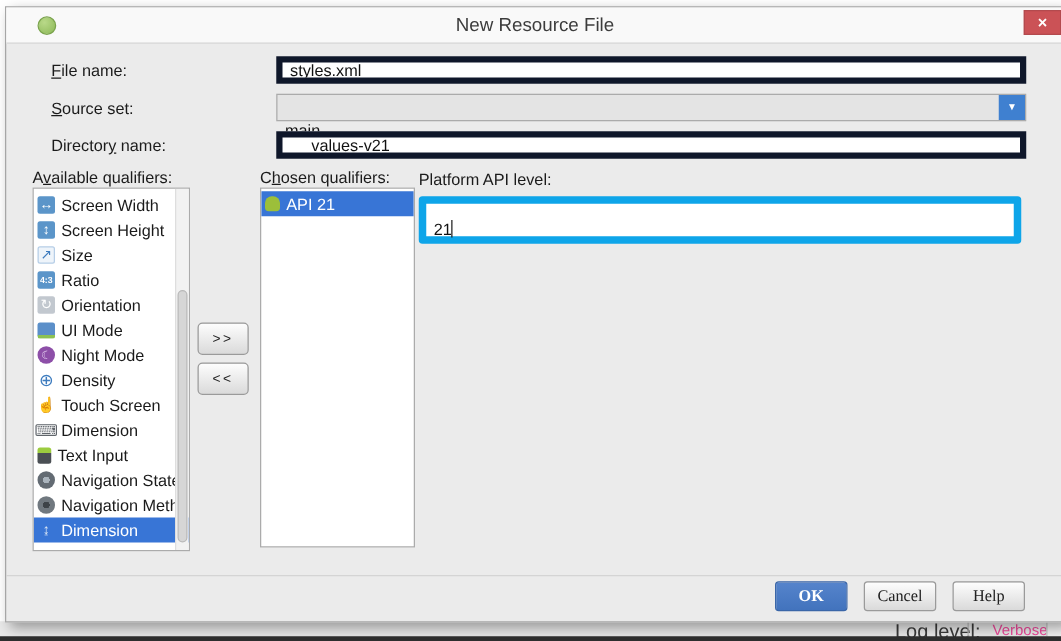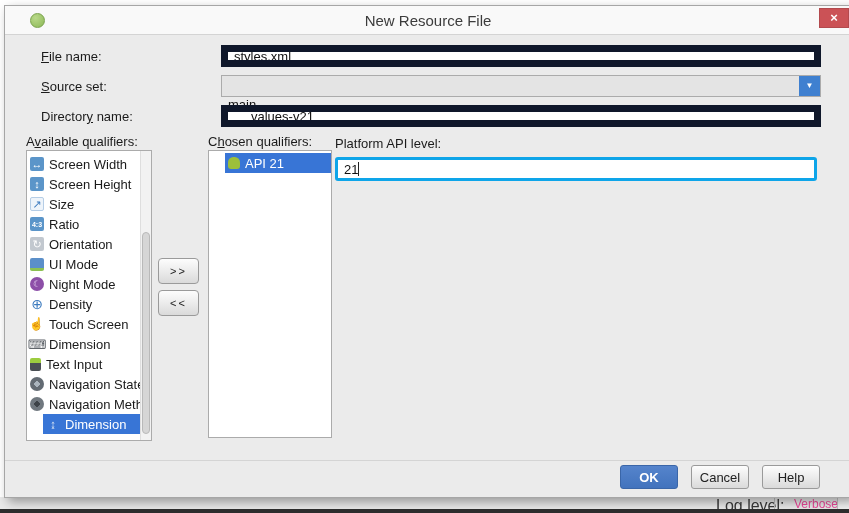--- a/index.html
+++ b/index.html
@@ -19,36 +19,36 @@
             border:1px solid #a6a6a6; box-shadow:4px 4px 10px rgba(0,0,0,.35); }
   .titlebar { position:absolute; left:0; top:0; right:0; height:29px; background:#f9f9f9; border-bottom:1px solid #d4d4d4; }
   .app-icon { position:absolute; left:25px; top:7px; width:15px; height:15px; border-radius:50%;
               background:radial-gradient(circle at 35% 30%, #b9d989, #8cb857); border:1px solid #7aa34c; }
   .title { position:absolute; left:0; right:0; top:6px; text-align:center; font-size:15px; color:#3c3c3c; }
   .close-btn { position:absolute; right:2px; top:2px; width:30px; height:20px; background:#cb5256; border:1px solid #b34a4e;
                color:#fff; text-align:center; line-height:18px; font-size:13px; font-weight:bold; cursor:pointer; }
 
   
   .form-label { position:absolute; left:36px; font-size:13px; color:#1b1b1b; }
-  .text-input { position:absolute; left:216px; width:600px; height:22px; background:#fff; border:7px solid #0f172a;
+  .text-input { position:absolute; left:216px; width:600px; height:22px; background:#fff; border:5px solid #0f172a;
                 font-family:"Liberation Sans",sans-serif; font-size:13px; color:#111; padding:0 6px; }
   .combo { position:absolute; left:216px; width:600px; height:22px; background:#e4e4e4; border:1px solid #ababab; }
   .combo-value { position:absolute; left:6px; top:21px; font-size:13px; color:#111; }
   .combo-btn { position:absolute; right:0; top:0; width:21px; height:20px; background:#3f80d0; color:#fff;
                font-size:8px; text-align:center; line-height:20px; cursor:pointer; }
 
   .section-label { position:absolute; font-size:13px; color:#1b1b1b; }
 
   
   .listbox { position:absolute; background:#fff; border:1px solid #ababab; overflow:hidden; padding-top:3px; }
   .available-list { left:21px; top:144px; width:126px; height:291px; }
   .chosen-list    { left:203px; top:144px; width:124px; height:288px; padding-top:2px; }
   .q-item { display:flex; align-items:center; height:20px; padding-left:3px; white-space:nowrap; overflow:hidden;
             font-size:13px; color:#1a1a1a; cursor:default; }
-  .q-item.selected { background:#3875d6; color:#fff;margin-left:16px; }
+  .q-item.selected { background:#3875d6; color:#fff; }
   .q-icon { width:14px; height:14px; display:inline-flex; align-items:center; justify-content:center;
             margin-right:5px; flex:none; border-radius:2px; font-size:10px; line-height:1; }
 
   
   .screen-width-icon, .screen-height-icon { background:#5b95c9; color:#fff; font-size:11px; }
   .size-icon { background:#eef4fa; border:1px solid #b5cde6; color:#3e7cbf; font-size:11px; }
   .ratio-icon { background:#5b95c9; color:#fff; font-size:7px; font-weight:bold; letter-spacing:0; }
   .orientation-icon { background:#c2c8cf; color:#fff; font-size:11px; }
   .ui-mode-icon { background:#5b8fc9; border-bottom:3px solid #8cc152; height:13px; }
   .night-mode-icon { background:#8d4fa8; border-radius:50%; color:#ead8f5; font-size:9px; }
@@ -68,27 +68,27 @@
 
   
   .xfer-btn { position:absolute; left:153px; width:41px; height:26px; background:linear-gradient(#fdfdfd,#dadada);
               border:1px solid #9a9a9a; border-radius:4px; font-size:11px; letter-spacing:2px; color:#222; cursor:pointer;
               font-family:"Liberation Sans",sans-serif; }
   .xfer-add { top:252px; }
   .xfer-remove { top:284px; }
 
   
   .api-input { position:absolute; left:330px; top:151px; width:482px; height:24px; background:#fff;
-               border:3px solid #0ea5e9; border-radius:3px; font-size:13px; color:#111; padding:2px 6px; }
+               border:6px solid #0ea5e9; border-radius:3px; font-size:13px; color:#111; padding:13px 6px; }
   .caret { display:inline-block; width:1px; height:14px; background:#222; vertical-align:-2px; }
 
   
   .footer-sep { position:absolute; left:0; right:0; top:454px; height:1px; background:#d4d4d4; }
   .dlg-btn { position:absolute; top:459px; width:58px; height:24px; border-radius:3px; font-size:13px; cursor:pointer;
-             font-family:Liberation Sans, sans-serif; }
+             font-family:Liberation Serif, serif; }
   .btn-ok { left:615px; background:linear-gradient(#5584cc,#4273bd); border:1px solid #3a66a8; color:#fff; font-weight:bold; }
   .btn-cancel { left:686px; background:linear-gradient(#fdfdfd,#dadada); border:1px solid #9a9a9a; color:#222; }
   .btn-help { left:757px; background:linear-gradient(#fdfdfd,#dadada); border:1px solid #9a9a9a; color:#222; }
 
   u { text-decoration:underline; }
 </style>
 </head>
 <body>
 
 <div class="screen">

